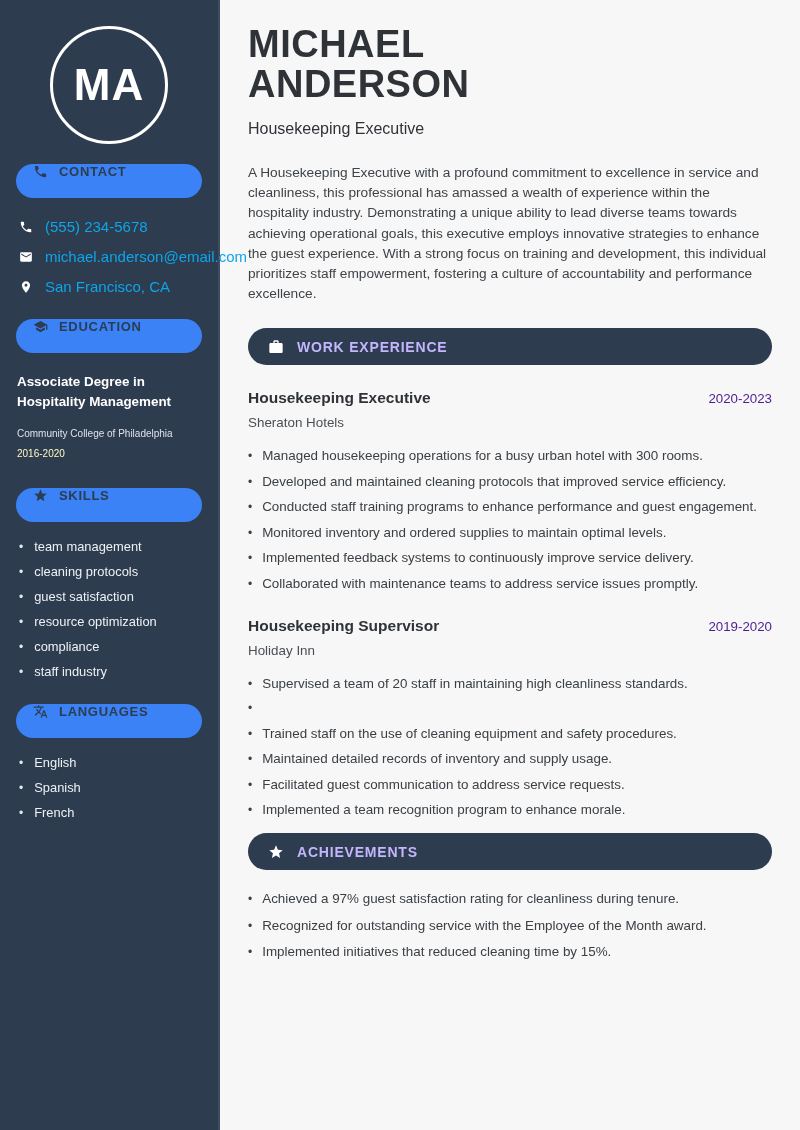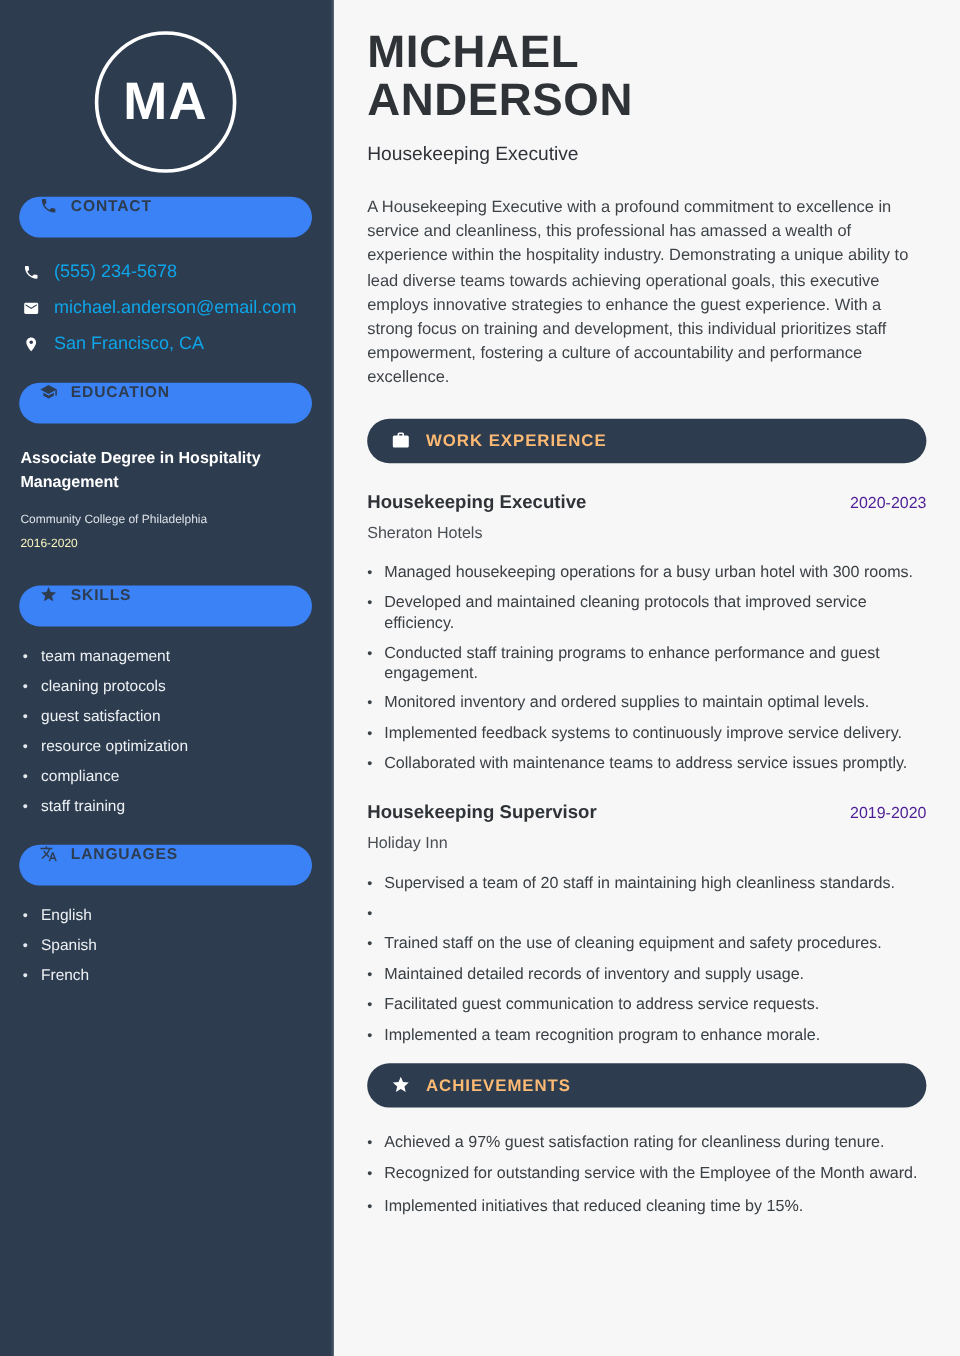--- a/index.html
+++ b/index.html
@@ -7,21 +7,21 @@
     width: 800px; height: 1130px;
     background: #f7f7f7;
     font-family: "Liberation Sans", "DejaVu Sans", sans-serif;
     color: #3e4348;
     overflow: hidden;
   }
   .page { display: flex; width: 800px; height: 1130px; }
 
   
   .sidebar {
-    width: 278px; flex-shrink: 0; box-sizing: border-box;
+    width: 220px; flex-shrink: 0; box-sizing: border-box;
     background: #2d3c4f;
     border-right: 2px solid #3d4c5f;
     padding: 26px 16px 0 16px;
     color: #eff2f5;
   }
   .avatar {
     width: 112px; height: 112px; margin: 0 auto 20px auto;
     border: 3px solid #ffffff; border-radius: 50%;
     display: flex; align-items: center; justify-content: center;
   }
@@ -67,21 +67,21 @@
   .name {
     font-size: 38px; font-weight: bold; color: #2f3338;
     line-height: 40px; letter-spacing: 0.5px;
   }
   .job-subtitle { margin-top: 16px; font-size: 16px; color: #2f3338; }
   .summary {
     margin-top: 25px; font-size: 13.7px; line-height: 20.2px; color: #3e4348;
   }
   .dark-pill {
     margin-top: 24px;
-    background: #2d3c4f; color: #fdba74;
+    background: #2d3c4f; color: #c4b5fd;
     height: 37px; border-radius: 999px;
     display: flex; align-items: center; gap: 13px;
     padding: 0 20px; box-sizing: border-box;
   }
   .dark-pill svg { width: 16px; height: 16px; flex-shrink: 0; }
   .dark-pill .pill-label {
     font-size: 14px; font-weight: bold; letter-spacing: 0.8px;
   }
   .job { margin-top: 24px; }
   .job-header { display: flex; justify-content: space-between; align-items: baseline; }
@@ -178,21 +178,21 @@
             <span>resource optimization</span>
           </div>
 
           <div class="side-li">
             <span class="dot">•</span>
             <span>compliance</span>
           </div>
 
           <div class="side-li">
             <span class="dot">•</span>
-            <span>staff training</span>
+            <span>staff industry</span>
           </div>
         </div>
     </div>
 
     <div class="side-section">
       <div class="side-pill">
         <svg viewBox="0 0 24 24" fill="#2d3c4f">
             <path d="M12.87 15.07l-2.54-2.51.03-.03c1.74-1.94 2.98-4.17 3.71-6.53H17V4h-7V2H8v2H1v1.99h11.17C11.5 7.92 10.44 9.75 9 11.35 8.07 10.32 7.3 9.19 6.69 8h-2c.73 1.63 1.73 3.17 2.98 4.56l-5.09 5.02L4 19l5-5 3.11 3.11.76-2.04zM18.5 10h-2L12 22h2l1.12-3h4.75L21 22h2l-4.5-12zm-2.62 7l1.62-4.33L19.12 17h-3.24z"></path>
           </svg>
         <span class="pill-label">LANGUAGES</span>

